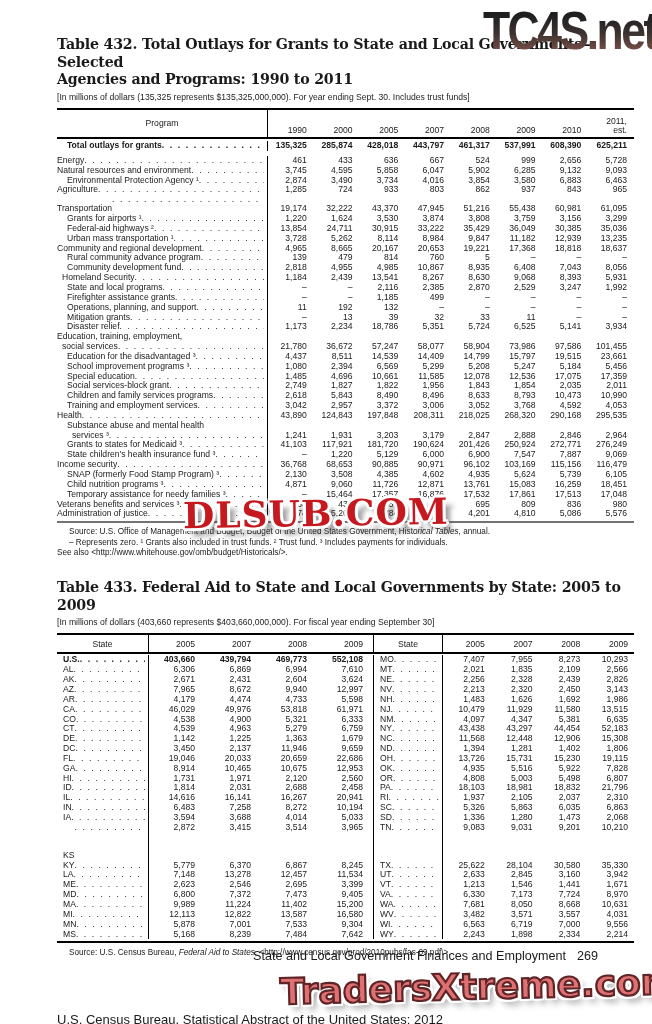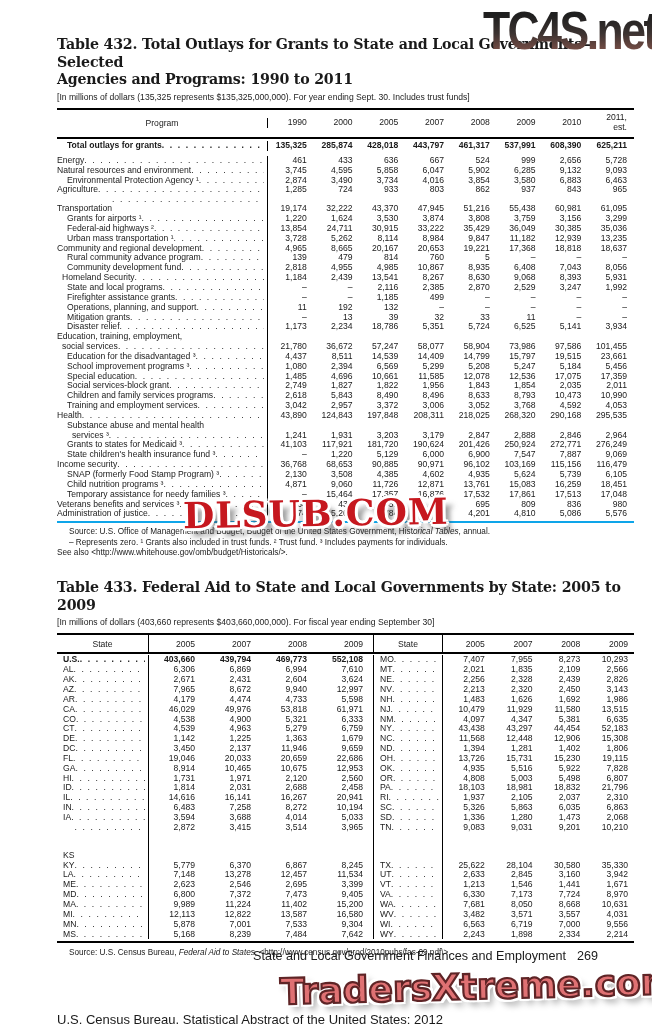--- a/index.html
+++ b/index.html
@@ -6,25 +6,25 @@
   .page{position:relative;width:652px;height:1024px;background:#fff;overflow:hidden;
         font-family:"Liberation Sans",sans-serif;color:#1a1a1a;}
   .content{position:absolute;left:57px;top:36px;width:577px;}
 
   
   .tbl-title{font-family:"DejaVu Serif",serif;font-weight:bold;font-size:14.2px;line-height:17.5px;letter-spacing:-0.2px;}
   .tbl-note{font-size:8.6px;margin-top:3px;color:#222;}
 
   
   .t432{margin-top:6px;border-top:2px solid #000;font-size:8.6px;}
-  .t432 .hdr{display:flex;height:27px;border-bottom:2px solid #000;align-items:center;}
+  .t432 .hdr{display:flex;height:27px;border-bottom:2px solid #000;}
   .h-program{width:211px;border-right:1px solid #000;display:flex;align-items:center;justify-content:center;box-sizing:border-box;}
   .h-year{width:45.75px;display:flex;align-items:flex-end;justify-content:flex-end;padding:0 7px 2px 0;box-sizing:border-box;}
   .h-year.two{flex-direction:column;line-height:9.3px;padding-bottom:1px;}
-  .t432 .body{border-bottom:2px solid #0ea5e9;padding-bottom:2px;}
+  .t432 .body{border-bottom:2px solid #737373;padding-bottom:2px;}
   .trow{display:flex;align-items:flex-end;line-height:9.85px;}
   .trow.total{padding:2.5px 0 2px;margin-bottom:3px;}
   .bold{font-weight:bold;}
   .tlabel{width:211px;border-right:1px solid #000;box-sizing:border-box;padding-right:3px;display:flex;flex-direction:column;}
   .labline{display:flex;overflow:hidden;white-space:nowrap;}
   .labtxt{flex:none;}
   .dots{flex:1;overflow:hidden;letter-spacing:1.6px;color:#1a1a1a;}
   .num{width:45.75px;text-align:right;padding-right:7px;box-sizing:border-box;white-space:nowrap;flex:none;}
 
   

